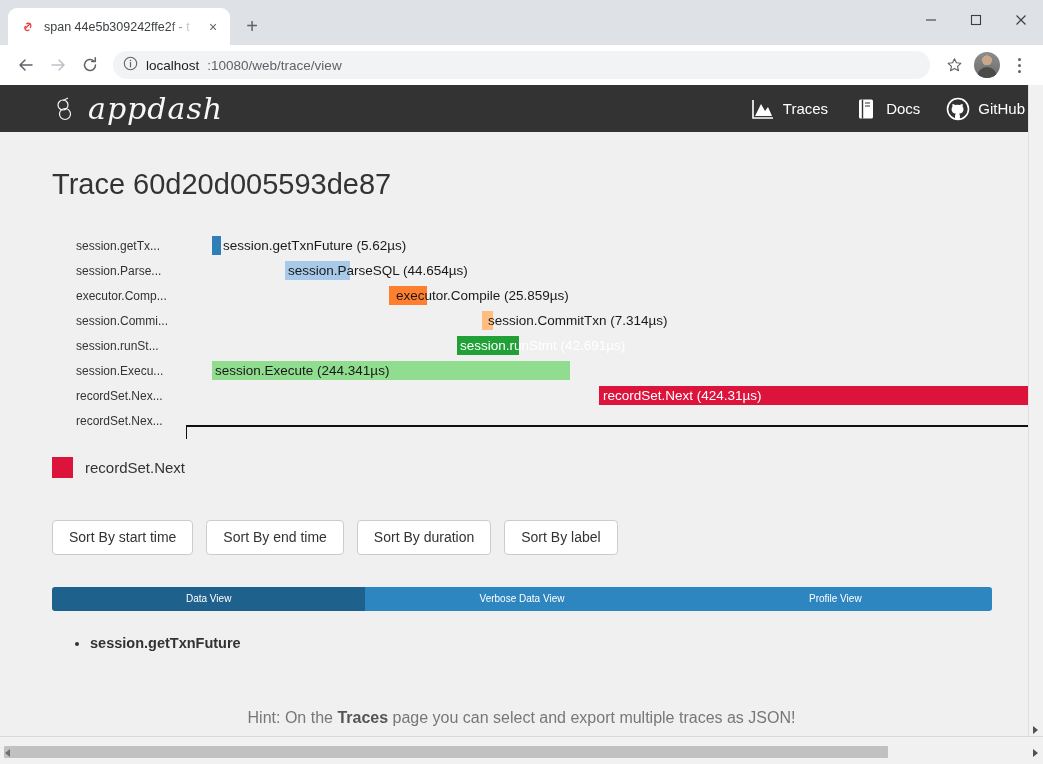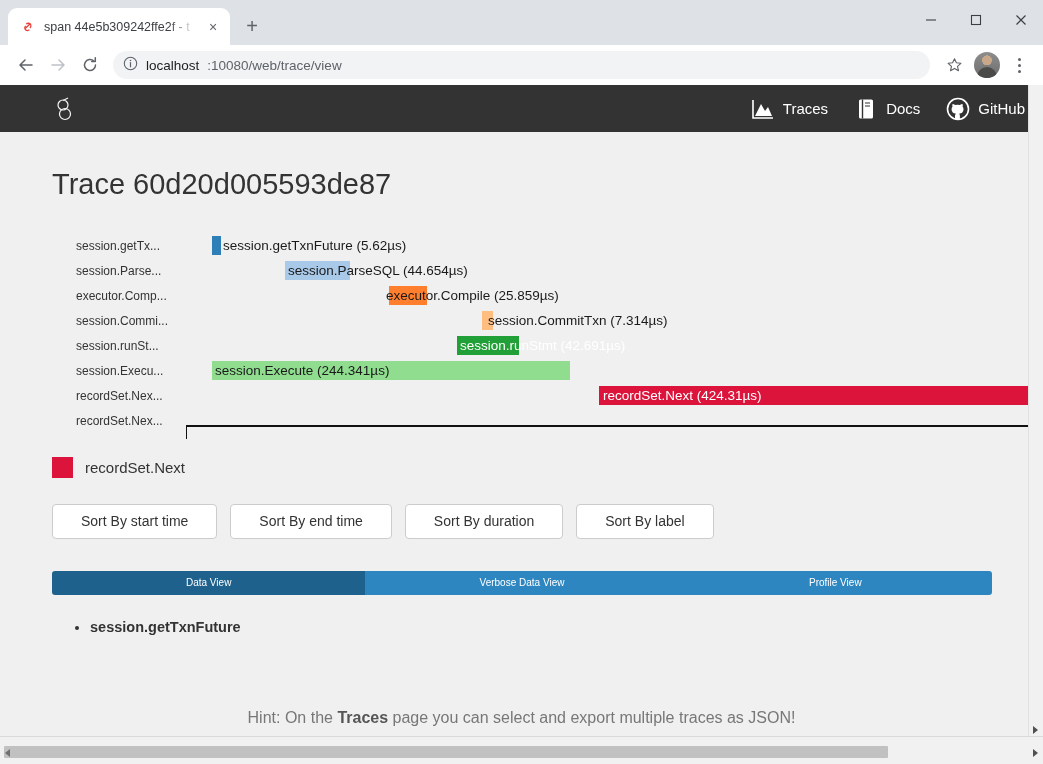--- a/index.html
+++ b/index.html
@@ -134,22 +134,22 @@
 
   
   .legend { display:flex; align-items:center; gap: 12px; margin: 25px 0 0 0; }
   .legend-swatch { width: 21px; height: 21px; }
   .legend-label { font-size: 15px; color:#333; }
 
   
   .btnrow { display:flex; gap: 13px; margin: 26px 0 0 0; }
   .btn {
     background:#ffffff; border:1px solid #cccccc; border-radius: 4px;
-    padding: 9px 28px; font-size: 14px; color:#333333;
-    font-family:"Liberation Sans", sans-serif; line-height: 1.1;
+    padding: 9px 16px; font-size: 14px; color:#333333;
+    font-family:"Liberation Sans", sans-serif; line-height: 1.1; margin-top: 16px;
   }
 
   
   .viewtabs {
     display:flex; margin: 32px 0 0 0; width: 940px; border-radius: 3px; overflow:hidden;
   }
   .vt {
     flex: 1 1 0; text-align:center; padding: 6px 0 7px; font-size: 10px; color:#ffffff;
   }
   .vt.active { background:#1f618d; }
@@ -270,20 +270,21 @@
       <div class="brand">
         <span class="brand-icon">
           <svg width="26" height="26" viewBox="0 0 26 26">
             <g fill="none" stroke="#f7f7f7" stroke-width="1.2">
               <circle cx="9" cy="9" r="5"></circle>
               <circle cx="11" cy="18" r="5.5"></circle>
               <path d="M9 4.5 14 2"></path>
             </g>
           </svg>
         </span>
+        <span class="brand-text">appdash</span>
       </div>
       <div class="nav-right">
         <div class="nav-item">
           <span class="nav-ico">
             <svg width="24" height="22" viewBox="0 0 24 22">
               <path d="M2 2v18h20" fill="none" stroke="#fff" stroke-width="1.6"></path>
               <path d="M4 18 10 6l4 7 3-4 4 9z" fill="#fff"></path>
             </svg>
           </span>
           <span>Traces</span>
@@ -320,21 +321,21 @@
             <span class="tl-text" style="left: 147px;">session.getTxnFuture (5.62µs)</span>
           </div>
           <div class="tl-row">
             <span class="tl-label">session.Parse...</span>
             <div class="tl-bar" style="left: 209px; width: 65px; background: rgb(169, 201, 232);"></div>
             <span class="tl-text" style="left: 212px;">session.ParseSQL (44.654µs)</span>
           </div>
           <div class="tl-row">
             <span class="tl-label">executor.Comp...</span>
             <div class="tl-bar" style="left: 313px; width: 38px; background: rgb(255, 127, 47);"></div>
-            <span class="tl-text" style="left: 310px;">executor.Compile (25.859µs)</span>
+            <span class="tl-text" style="left: 320px;">executor.Compile (25.859µs)</span>
           </div>
           <div class="tl-row">
             <span class="tl-label">session.Commi...</span>
             <div class="tl-bar" style="left: 406px; width: 11px; background: rgb(255, 189, 128);"></div>
             <span class="tl-text" style="left: 412px;">session.CommitTxn (7.314µs)</span>
           </div>
           <div class="tl-row">
             <span class="tl-label">session.runSt...</span>
             <div class="tl-bar" style="left: 381px; width: 62px; background: rgb(33, 160, 56);"></div>
             <span class="tl-text on-dark" style="left: 384px;">session.runStmt (42.691µs)</span>

